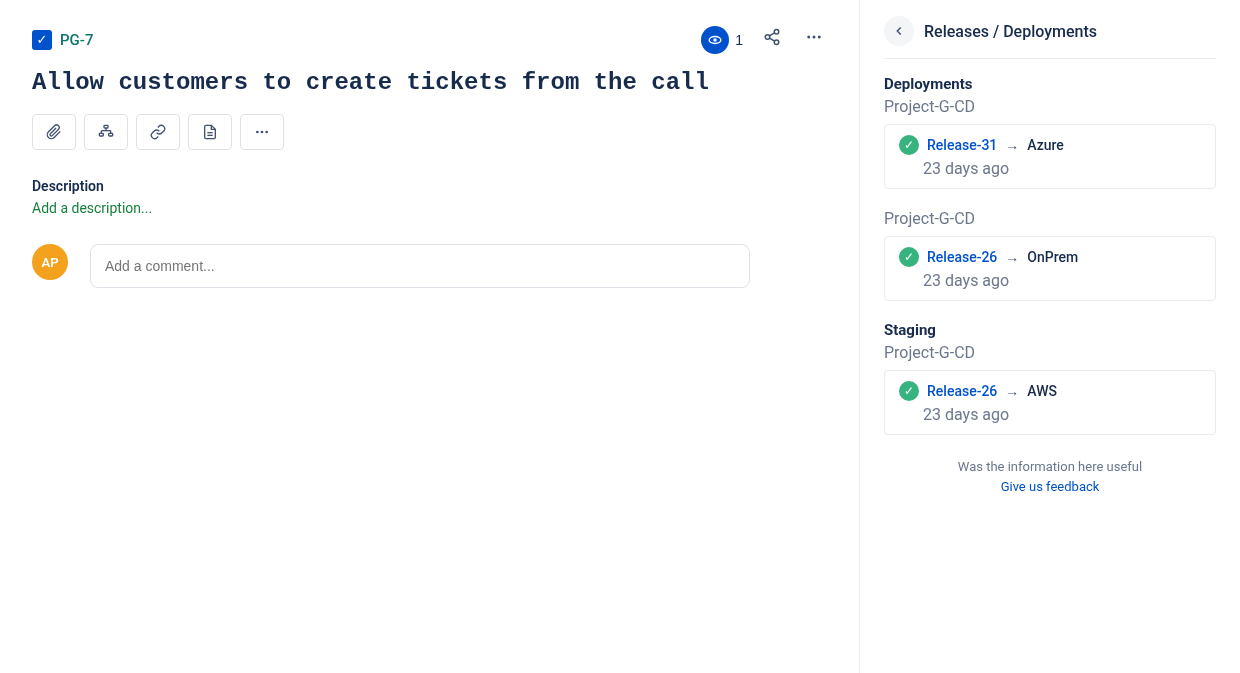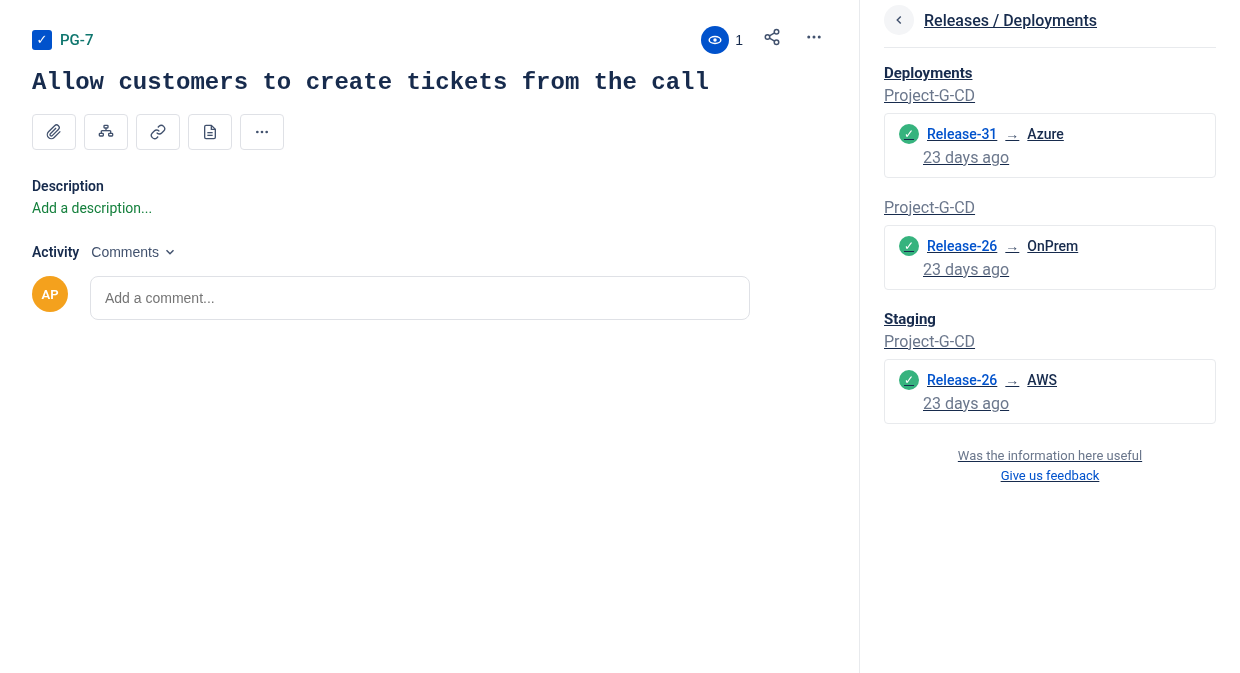--- a/index.html
+++ b/index.html
@@ -15,23 +15,22 @@
       min-height: 673px;
       background: #fff;
     }
     .main-panel {
       flex: 1;
       padding: 24px 32px;
       border-right: 1px solid #e8eaed;
     }
     .side-panel {
       width: 380px;
-      padding: 5px 24px;
+      padding: 16px 24px;
       flex-shrink: 0;
-      text-decoration: underline;
     }
 
     
     .ticket-header {
       display: flex;
       align-items: center;
       justify-content: space-between;
       margin-bottom: 12px;
     }
     .ticket-id-row {
@@ -377,29 +376,20 @@
           <circle cx="5" cy="12" r="2"></circle>
             <circle cx="12" cy="12" r="2"></circle>
             <circle cx="19" cy="12" r="2"></circle>
         </svg>
       </button>
     </div>
 
     <div class="section-label">Description</div>
     <div class="description-placeholder">Add a description...</div>
 
-    <div class="activity-header">
-      <span class="activity-label">Activity</span>
-      <button class="comments-dropdown">
-        <span>Comments</span>
-        <svg width="14" height="14" viewBox="0 0 24 24" fill="none" stroke="#42526e" stroke-width="2.5">
-          <polyline points="6 9 12 15 18 9"></polyline>
-        </svg>
-      </button>
-    </div>
     <div class="comment-row">
       <div class="avatar">AP</div>
       <input class="comment-input" type="text" placeholder="Add a comment..." style="">
     </div>
   </div>
 
   <div class="side-panel">
     <div class="side-header">
       <button class="back-btn">
         <svg width="14" height="14" viewBox="0 0 24 24" fill="none" stroke="#42526e" stroke-width="2.5">

